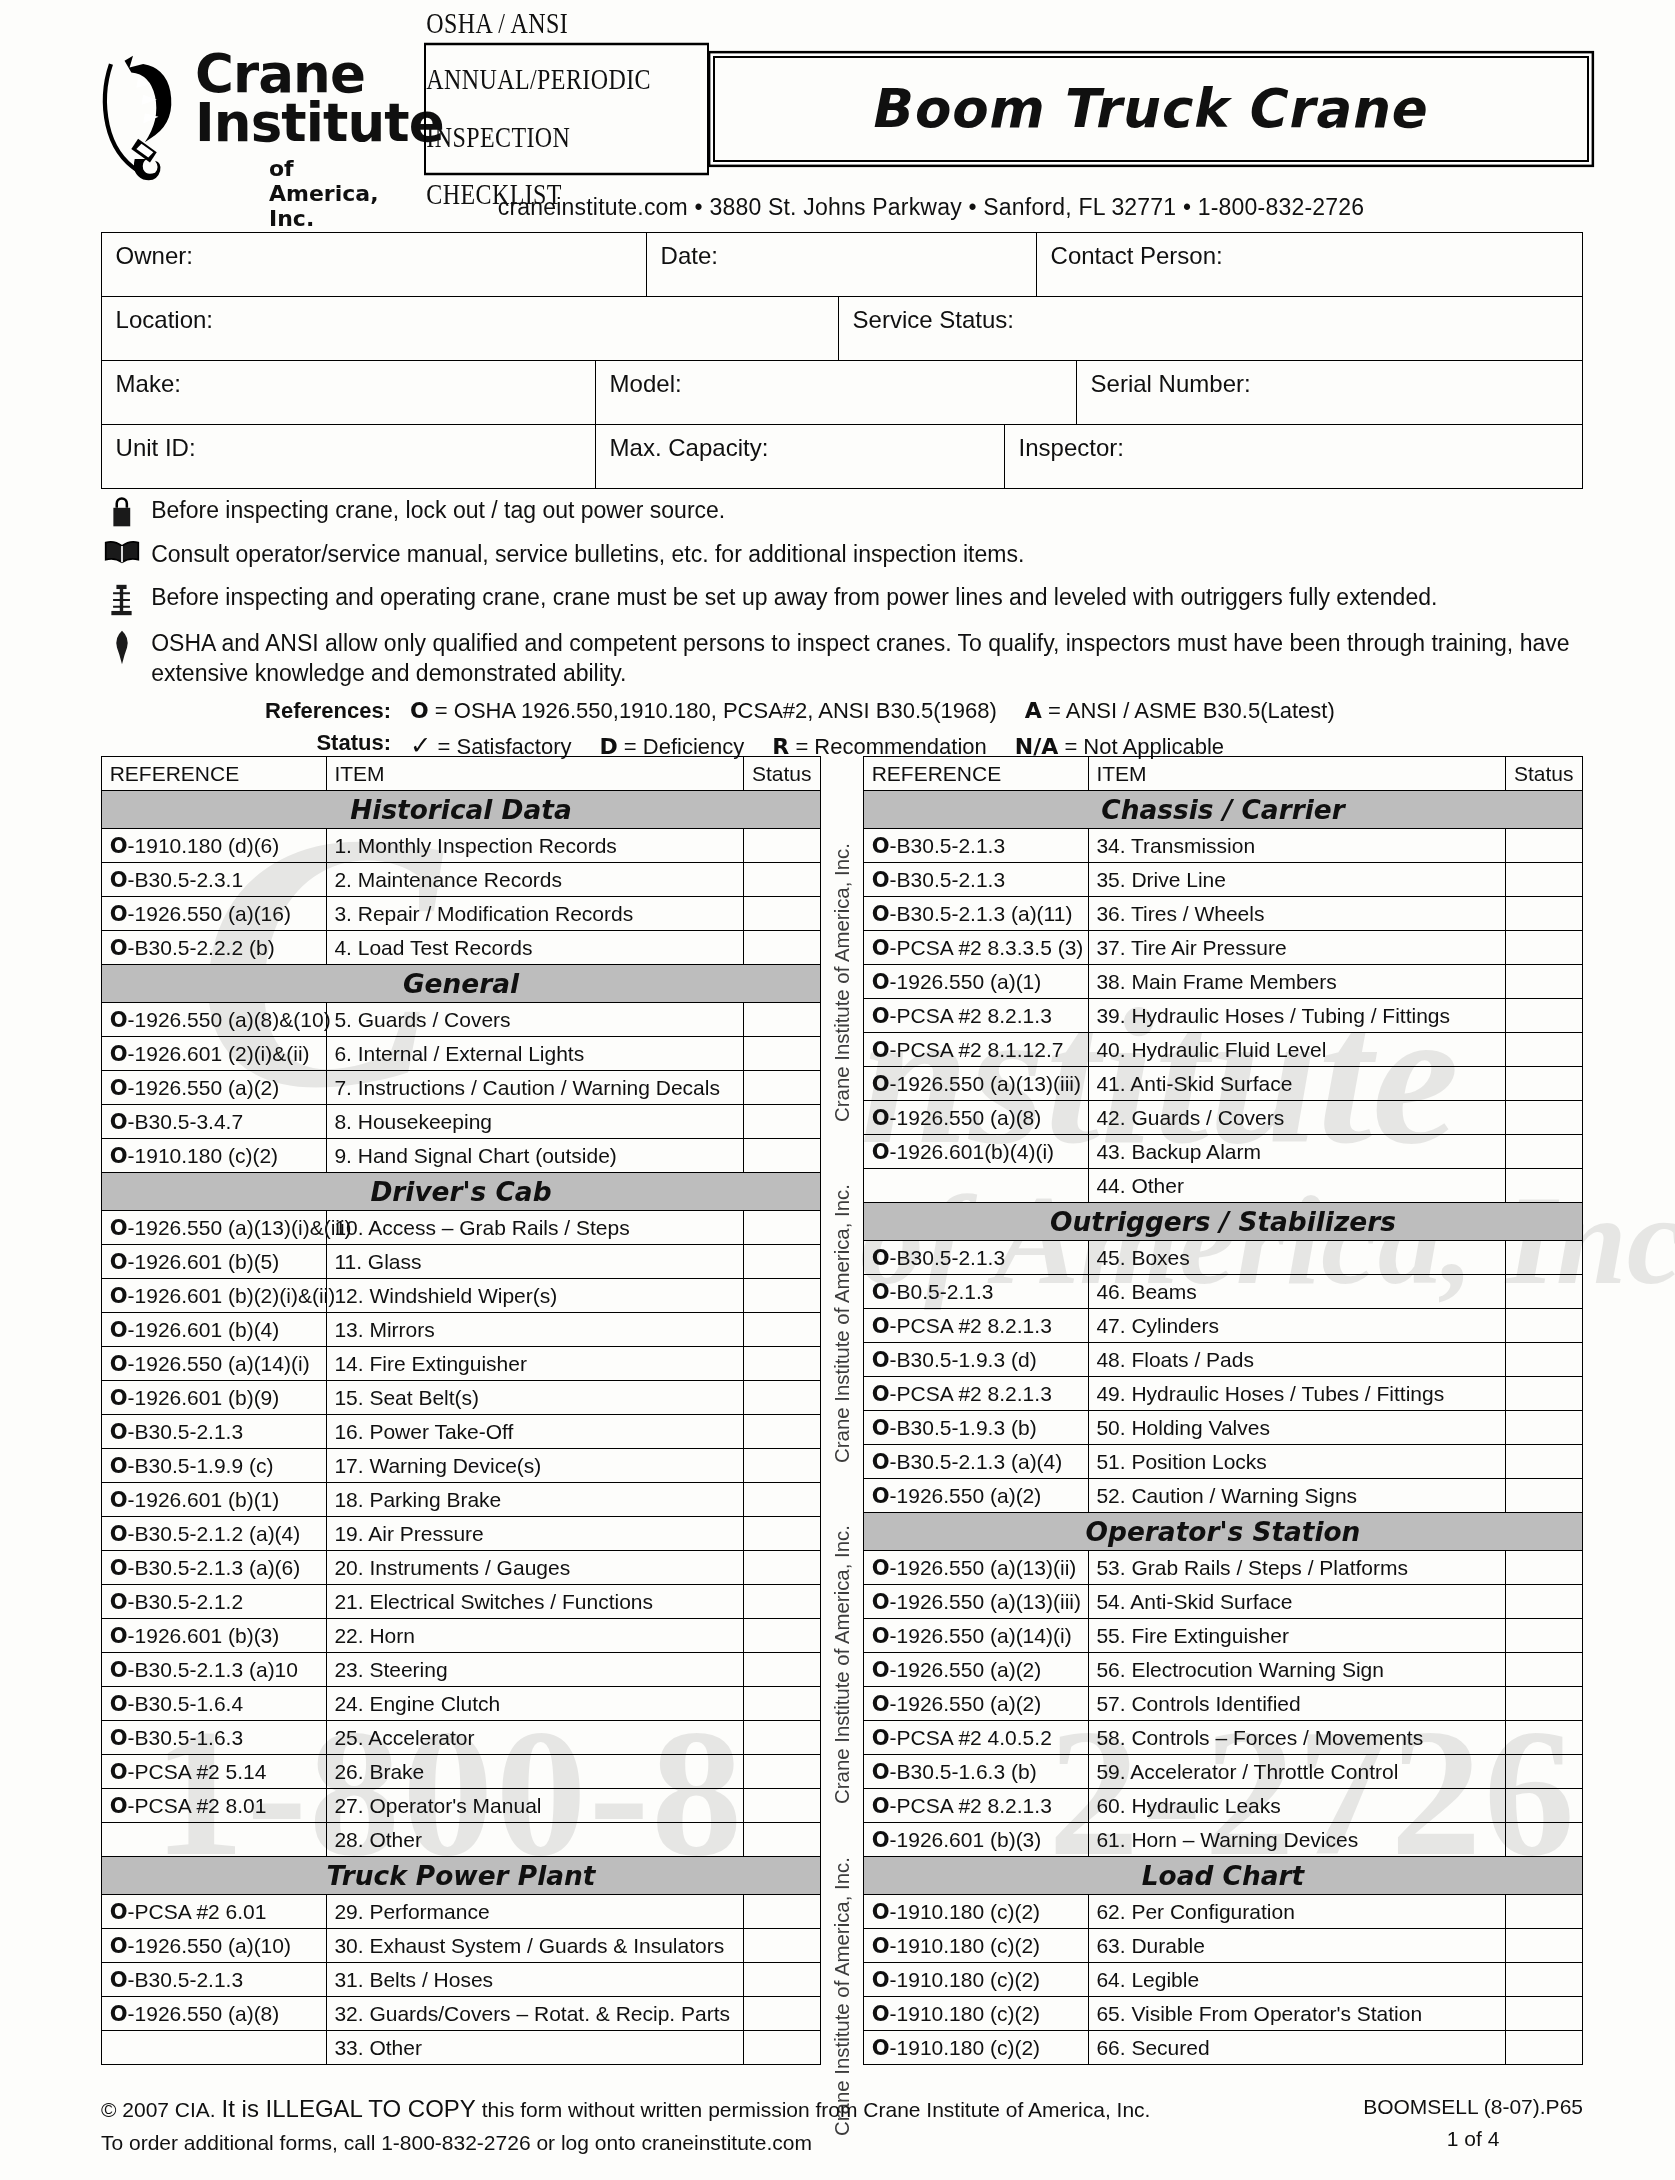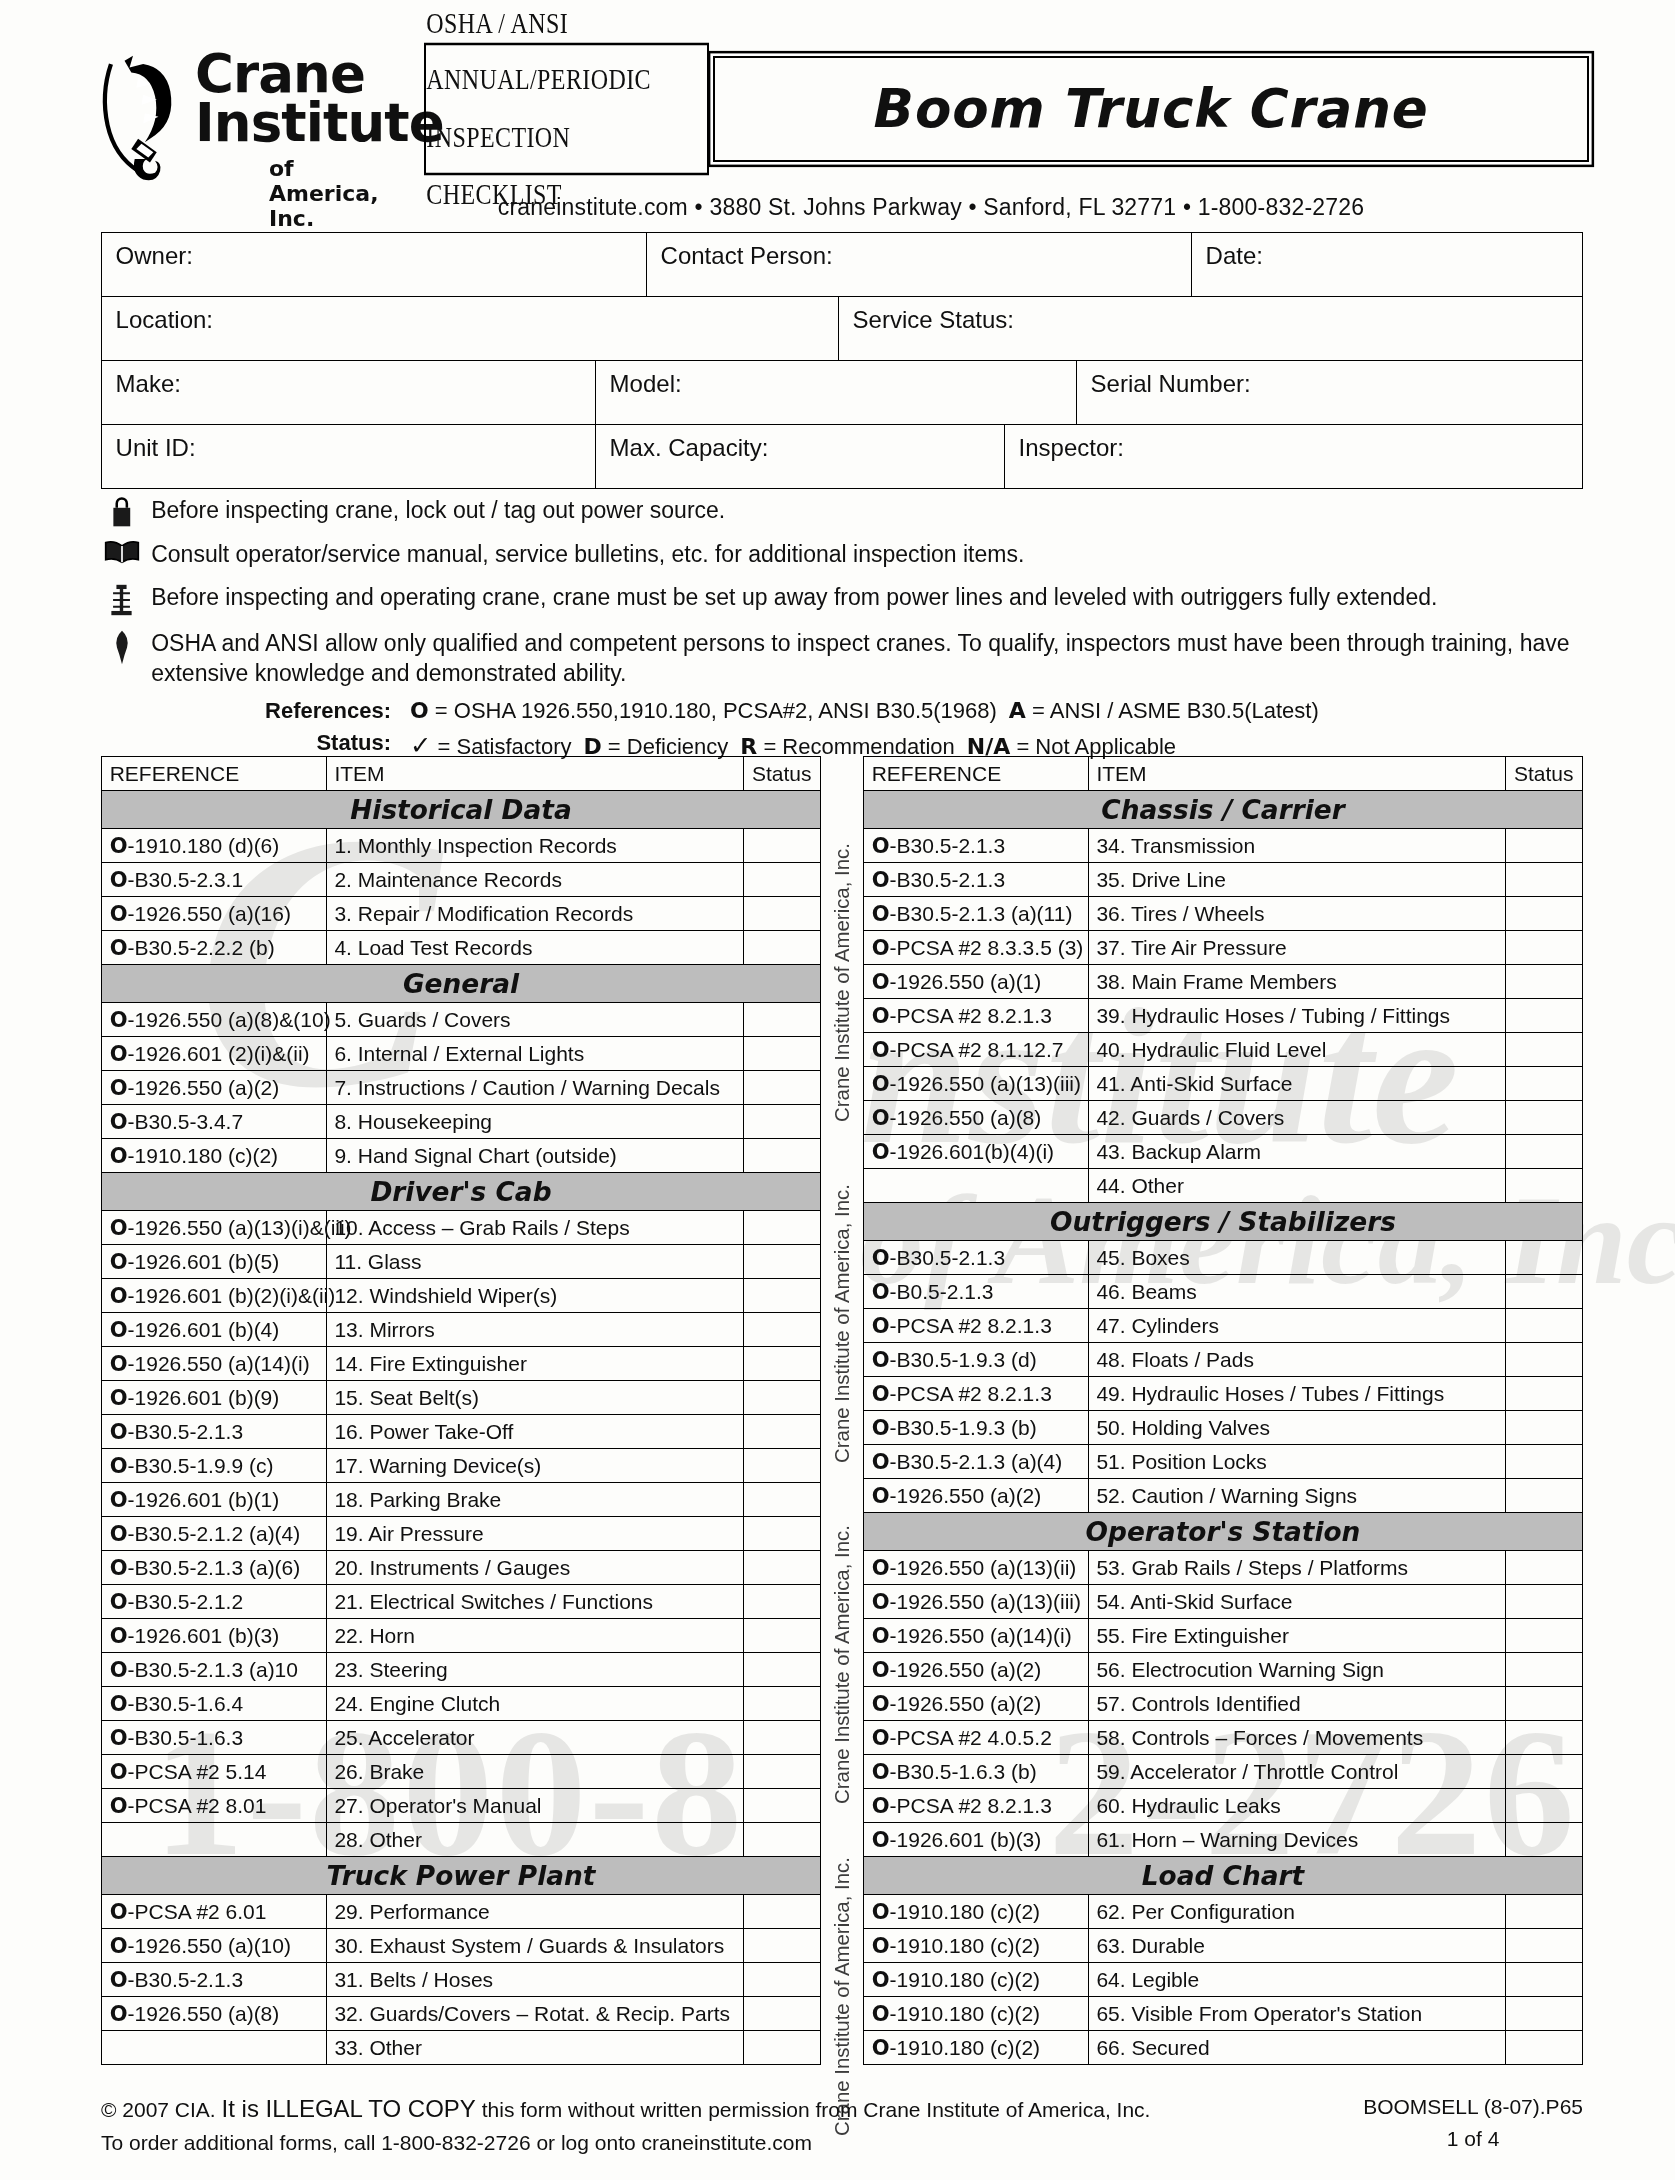--- a/index.html
+++ b/index.html
@@ -197,21 +197,21 @@
     margin-bottom: 6px;
     padding-left: 153px;
   }
   .legend-label {
     font-weight: bold;
     width: 136px;
     flex: none;
     text-align: right;
     padding-right: 19px;
   }
-  .legend-items { display: flex; gap: 12px; align-items: baseline;}
+  .legend-items { display: flex; gap: 28px; align-items: baseline;}
   .legend-items b { font-family: "DejaVu Sans", sans-serif; }
   .chk { font-size: 25.6px; font-weight: bold; }
 
   
   .tables {
     position: absolute;
     left: 101px; top: 756px;
     width: 1482px;
     display: flex;
     justify-content: space-between;
@@ -329,22 +329,22 @@
     <div class="title-box">
       <div class="title-text">Boom Truck Crane</div>
     </div>
   </div>
 
   <div class="contact-line">craneinstitute.com  •  3880 St. Johns Parkway  •  Sanford, FL 32771  •  1-800-832-2726</div>
 
   <div class="info">
     <div class="info-row">
       <div class="info-cell" style="width:545px">Owner:</div>
+      <div class="info-cell" style="flex:1">Date:</div>
       <div class="info-cell" style="width:545px">Contact Person:</div>
-      <div class="info-cell" style="flex:1">Date:</div>
     </div>
     <div class="info-row">
       <div class="info-cell" style="width:737px">Location:</div>
       <div class="info-cell" style="flex:1">Service Status:</div>
     </div>
     <div class="info-row">
       <div class="info-cell" style="width:494px">Make:</div>
       <div class="info-cell" style="width:481px">Model:</div>
       <div class="info-cell" style="flex:1">Serial Number:</div>
     </div>

